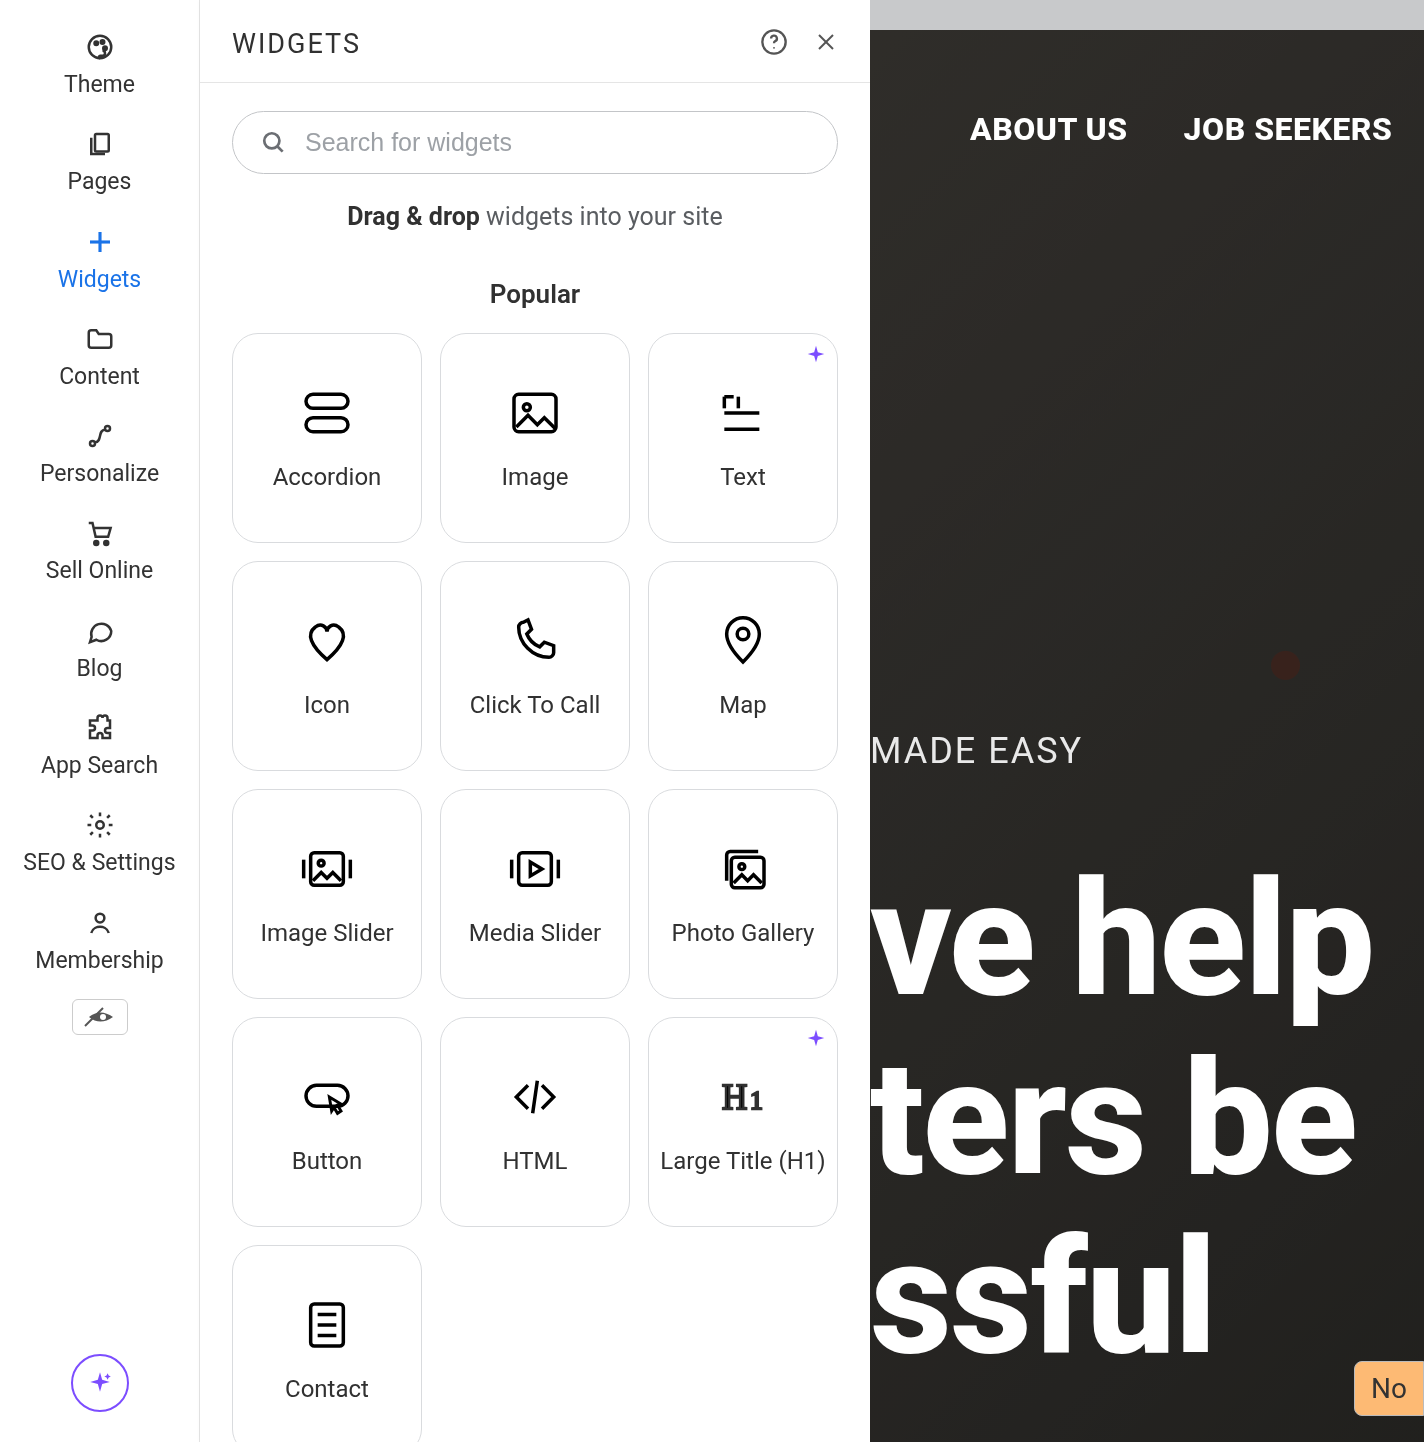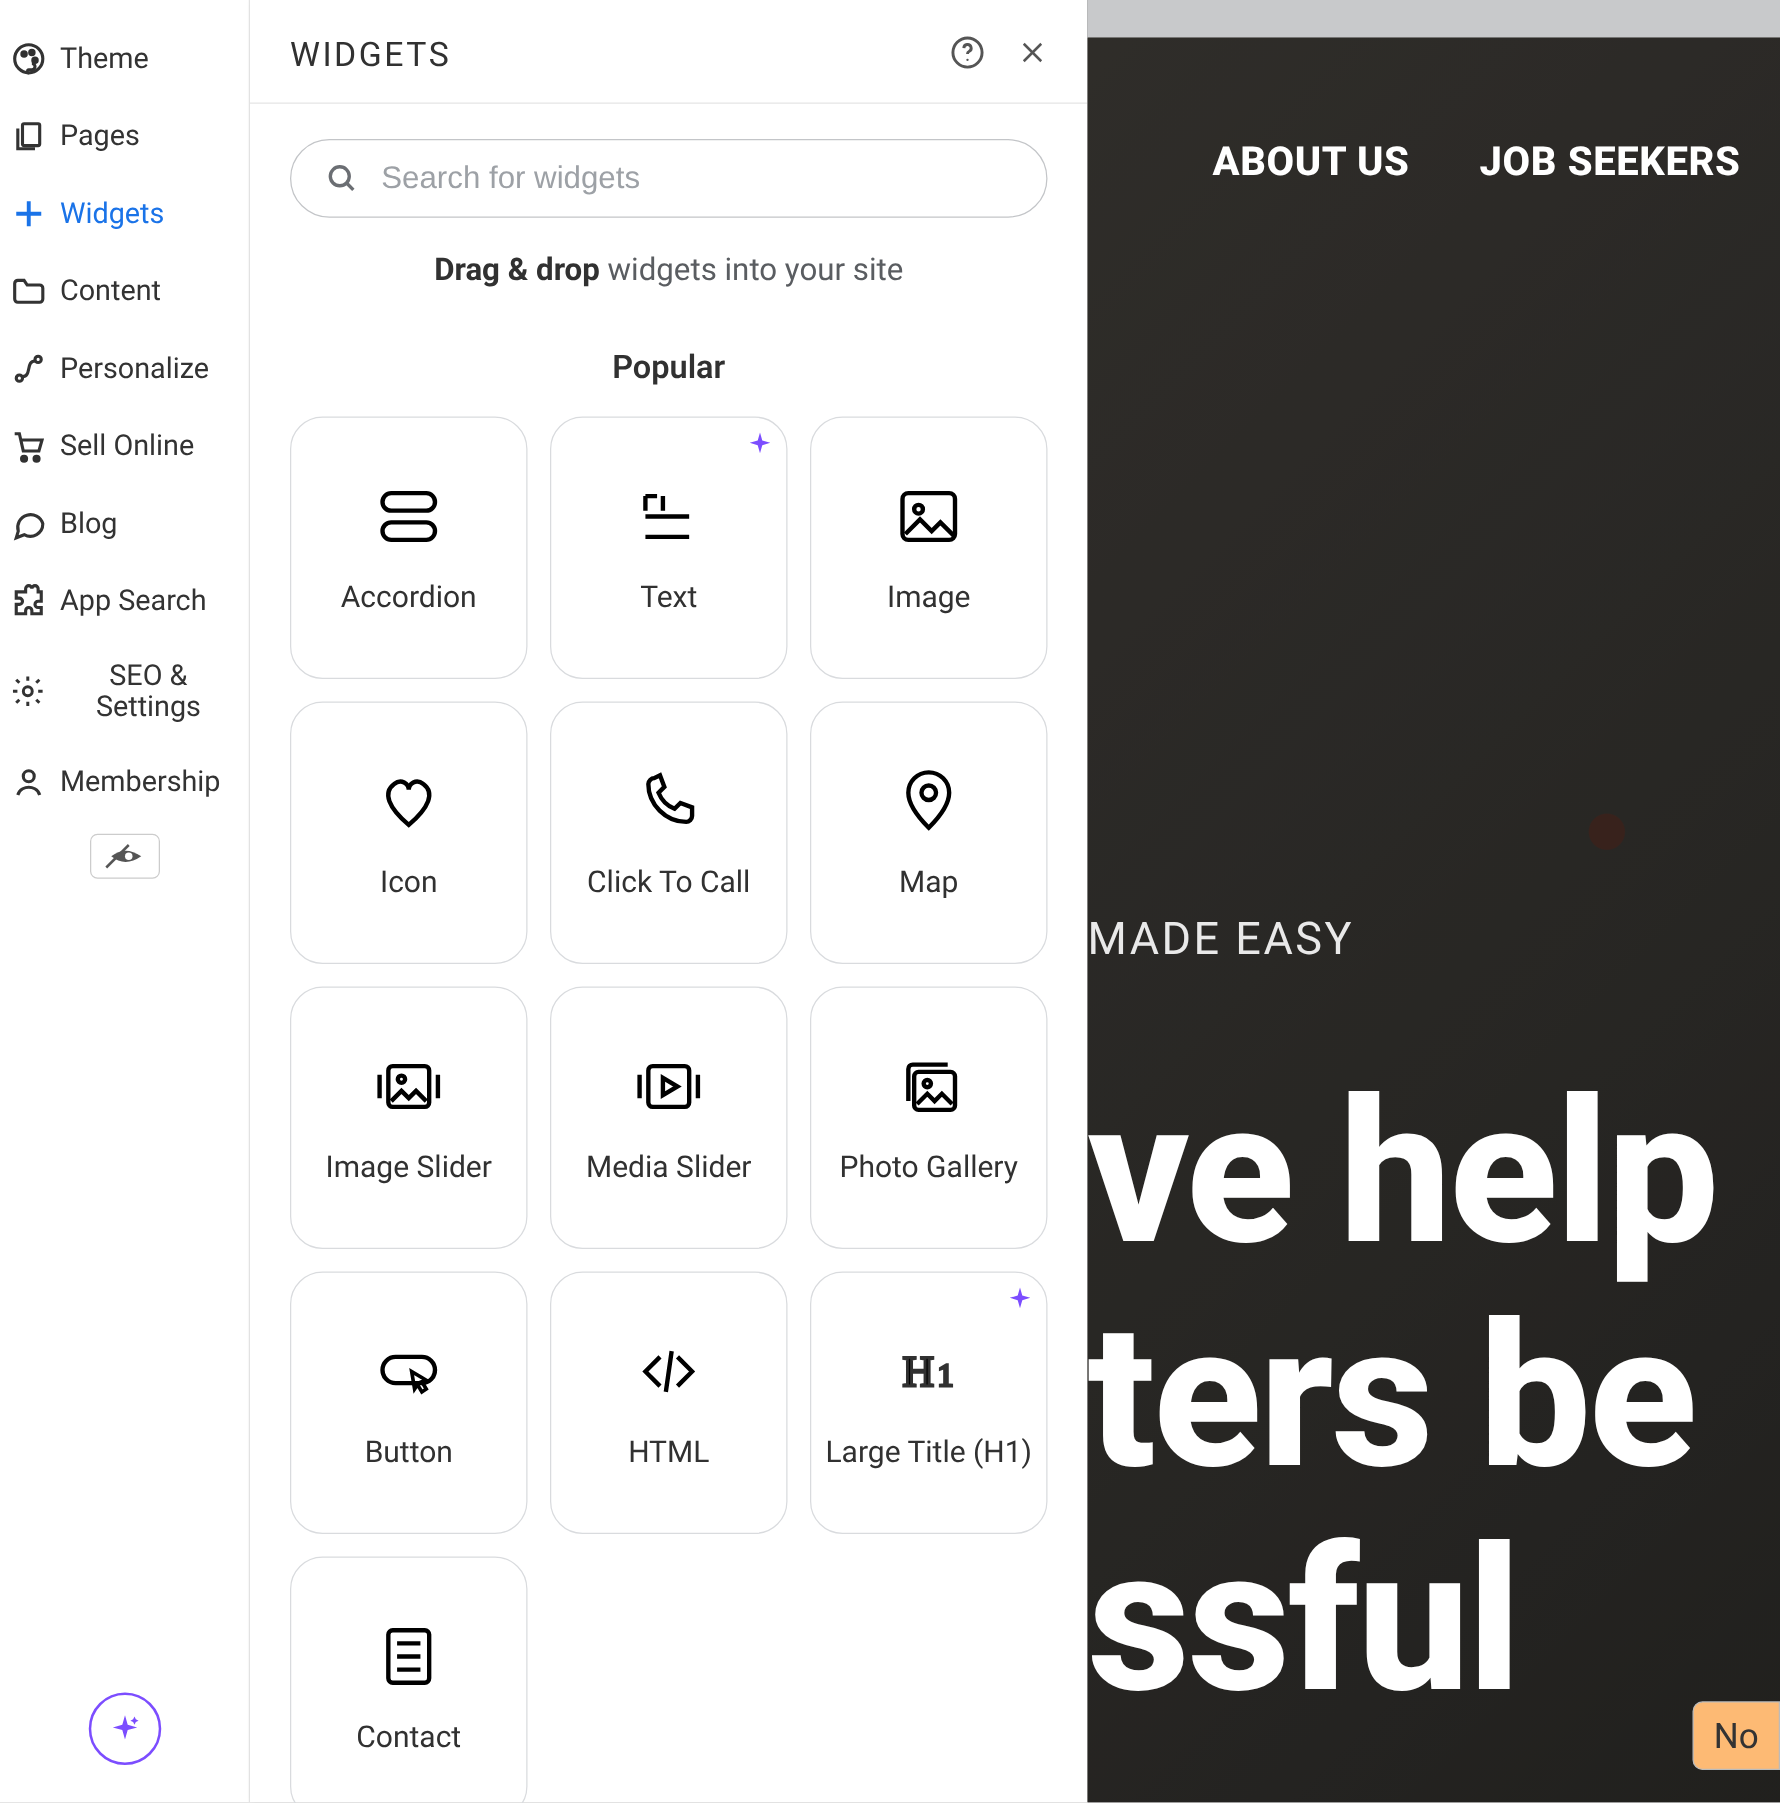--- a/index.html
+++ b/index.html
@@ -2,21 +2,21 @@
 <html><head>
 <meta charset="utf-8">
 <style>
   * { box-sizing: border-box; margin: 0; padding: 0; }
   html, body { width: 1424px; height: 1442px; font-family: -apple-system, BlinkMacSystemFont, "Segoe UI", Roboto, Helvetica, Arial, sans-serif; overflow: hidden; background:#ddd; }
   .app { display:flex; width:100%; height:100%; }
 
   
   .sidebar { width:200px; background:#fff; border-right:1px solid #e5e5e5; display:flex; flex-direction:column; align-items:center; padding-top:18px; }
   .side-items { display:flex; flex-direction:column; align-items:center; gap:2px; width:100%; }
-  .side-item { display:flex; flex-direction:row; align-items:center; gap:10px; padding:14px 8px 16px; width:100%; cursor:pointer; color:#333; }
+  .side-item { display:flex; flex-direction:column; align-items:center; gap:10px; padding:14px 8px 16px; width:100%; cursor:pointer; color:#333; }
   .side-item.active { color:#1a73e8; }
   .side-item .label { font-size:23px; text-align:center; line-height:1.1; }
   .side-item svg { width:30px; height:30px; }
   .side-item.active svg { stroke:#1a73e8; }
   .preview-chip { margin-top:10px; border:1px solid #ccc; border-radius:6px; padding:6px 10px; display:flex; align-items:center; color:#555; cursor:pointer; }
   .sidebar-bottom { margin-top:auto; margin-bottom:30px; }
   .ai-fab { width:58px; height:58px; border-radius:50%; border:2px solid #7c4dff; display:flex; align-items:center; justify-content:center; cursor:pointer; }
   .ai-fab svg { width:26px; height:26px; }
 
   
@@ -167,34 +167,34 @@
       <div class="section-title">Popular</div>
       <div class="widget-grid" id="widget-grid">
           <div class="widget-card">
 
     <svg class="wicon" viewBox="0 0 48 48">
               <use href="#w-accordion"></use>
             </svg>
     <div class="w-label">Accordion</div>
           </div>
           <div class="widget-card">
+
+    <svg class="wicon" viewBox="0 0 48 48">
+              <use href="#w-image"></use>
+            </svg>
+    <div class="w-label">Image</div>
+          </div>
+          <div class="widget-card">
     <span class="spark-badge"><svg viewBox="0 0 24 24">
                 <path d="M12 2 14 9 21 11 14 13 12 20 10 13 3 11 10 9Z" fill="#7c4dff"></path>
               </svg></span>
     <svg class="wicon" viewBox="0 0 48 48">
               <use href="#w-text"></use>
             </svg>
     <div class="w-label">Text</div>
-          </div>
-          <div class="widget-card">
-
-    <svg class="wicon" viewBox="0 0 48 48">
-              <use href="#w-image"></use>
-            </svg>
-    <div class="w-label">Image</div>
           </div>
           <div class="widget-card">
 
     <svg class="wicon" viewBox="0 0 48 48">
               <use href="#w-heart"></use>
             </svg>
     <div class="w-label">Icon</div>
           </div>
           <div class="widget-card">
 

